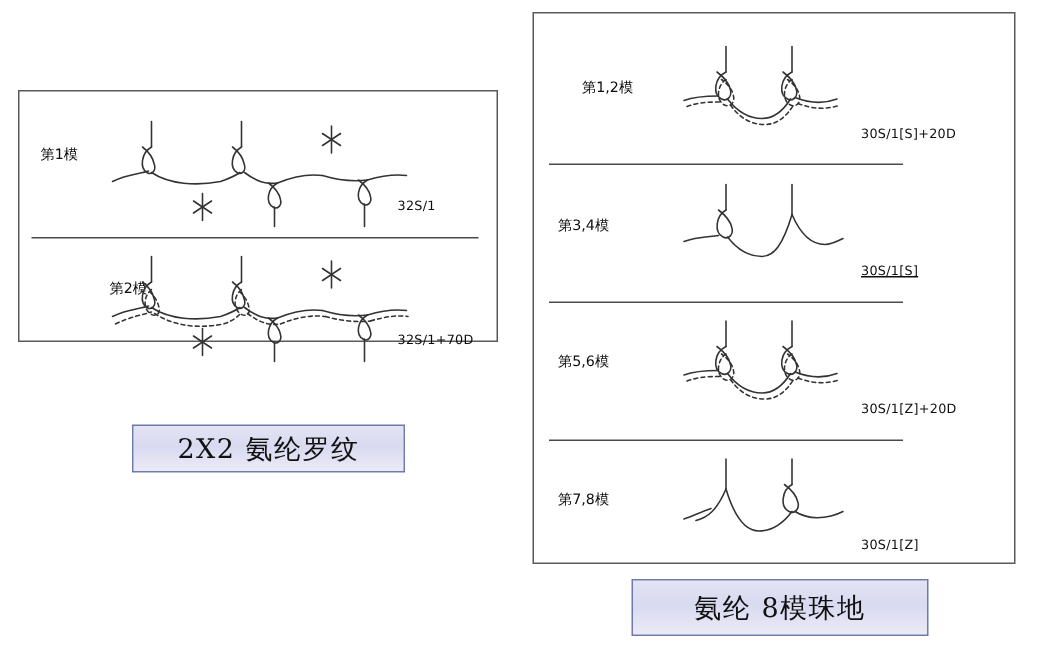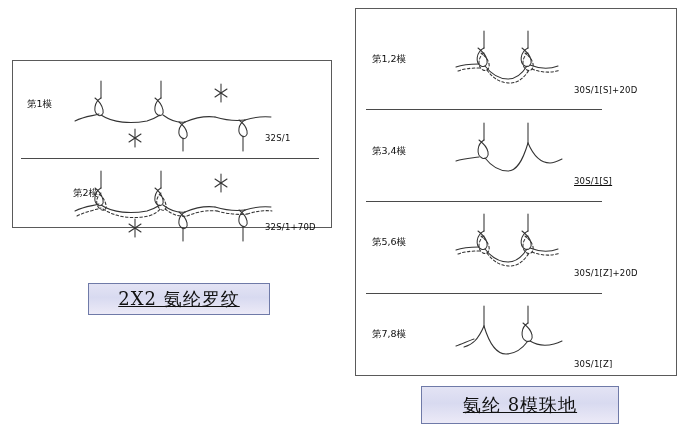--- a/index.html
+++ b/index.html
@@ -92,21 +92,20 @@
     position: absolute;
     box-sizing: border-box;
     border: 1px solid #6f7aa8;
     background: linear-gradient(180deg, #e3e3f4 0%, #d8daf0 45%, #eceaf7 100%);
     display: flex;
     align-items: center;
     justify-content: center;
     font-family: "DejaVu Serif", "Liberation Serif", serif;
     color: #111111;
     letter-spacing: 1px;
-    text-decoration: underline;
   }
   #caption-rib {
     left: 88px;
     top: 283px;
     width: 182px;
     height: 32px;
     font-size: 18px;
   }
   #caption-pique {
     left: 421px;
@@ -197,21 +196,21 @@
       <line x1="56" y1="53" x2="68" y2="61"></line>
       <line x1="68" y1="53" x2="56" y2="61"></line>
     </g>
   </svg>
 </div>
 
 <div class="caption" id="caption-rib">2X2 氨纶罗纹</div>
 
 <div class="panel" id="panel-pique">
 
-  <div class="row-label" style="left:16px; top:45px;">第1,2模</div>
+  <div class="row-label" style="left:32px; top:45px;">第1,2模</div>
   <div class="yarn-label" style="left:218px; top:37px;">30S/1[S]+20D</div>
 
   <svg class="stitch-svg" style="left:98px; top:22px;" width="120" height="56" viewBox="0 0 120 56">
     <line x1="30" y1="0" x2="30" y2="17"></line>
     <line x1="74" y1="0" x2="74" y2="17"></line>
     <path d="M30,17 C22,21 21,32 27,35 C31,37 34,33 33,29 C32,24 28,20 24,17"></path>
     <path d="M74,17 C66,21 65,32 71,35 C75,37 78,33 77,29 C76,24 72,20 68,17"></path>
     <path d="M2,36 C10,33 18,33 25,33"></path>
     <path d="M31,35 C38,44 46,48 54,48 C62,48 68,43 73,35"></path>
     <path d="M76,34 C86,38 96,38 104,35"></path>

